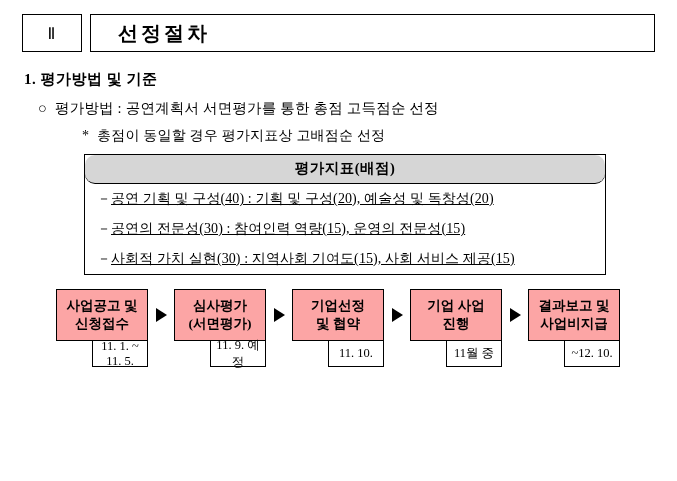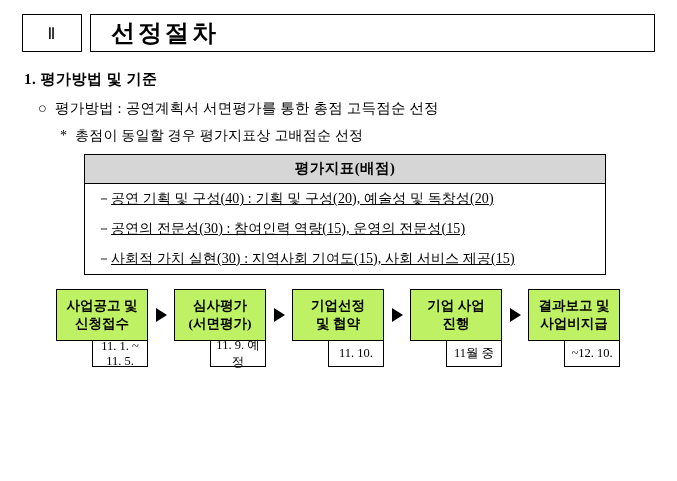--- a/index.html
+++ b/index.html
@@ -40,22 +40,22 @@
     letter-spacing: 1px;
     background: #fff;
   }
   .header-titlebox {
     flex: 1;
     height: 36px;
     margin-left: 8px;
     border: 1.4px solid #000;
     display: flex;
     align-items: center;
-    padding-left: 20px;
-    font-size: 24px;
+    padding-left: 27px;
+    font-size: 20px;
     font-weight: bold;
     letter-spacing: 3px;
     background: #fff;
   }
 
   
   .section-title {
     font-size: 15px;
     font-weight: bold;
     letter-spacing: 0.5px;
@@ -66,21 +66,21 @@
     margin: 0 0 9px 16px;
     letter-spacing: 0.2px;
     white-space: nowrap;
   }
   .bullet-mark {
     display: inline-block;
     width: 17px;
   }
   .sub-line {
     font-size: 14px;
-    margin: 0 0 9px 38px;
+    margin: 0 0 9px 60px;
     letter-spacing: 0.2px;
     white-space: nowrap;
   }
   .sub-mark {
     display: inline-block;
     width: 15px;
   }
 
   
   .criteria-table {
@@ -91,20 +91,21 @@
     background: #fff;
   }
   .criteria-head {
     background: #d6d6d6;
     border-bottom: 1.2px solid #000;
     text-align: center;
     font-size: 14.5px;
     font-weight: bold;
     padding: 4px 0 5px 0;
     letter-spacing: 0.5px;
+    border-radius: 10px;
   }
   .criteria-row {
     font-size: 14px;
     padding: 6px 0 6px 12px;
     letter-spacing: 0.1px;
     white-space: nowrap;
     text-decoration: underline;
   }
   .criteria-row .dash {
     display: inline-block;
@@ -124,21 +125,21 @@
     border: 1.2px solid #000;
     height: 52px;
     display: flex;
     flex-direction: column;
     align-items: center;
     justify-content: center;
     font-size: 13.5px;
     font-weight: bold;
     line-height: 1.35;
     text-align: center;
-    background: #bef264;
+    background: #fca5a5;
     box-sizing: border-box;
   }
   .flow-date {
     border: 1.2px solid #000;
     border-top: none;
     height: 26px;
     display: flex;
     align-items: center;
     justify-content: center;
     font-size: 12.5px;

